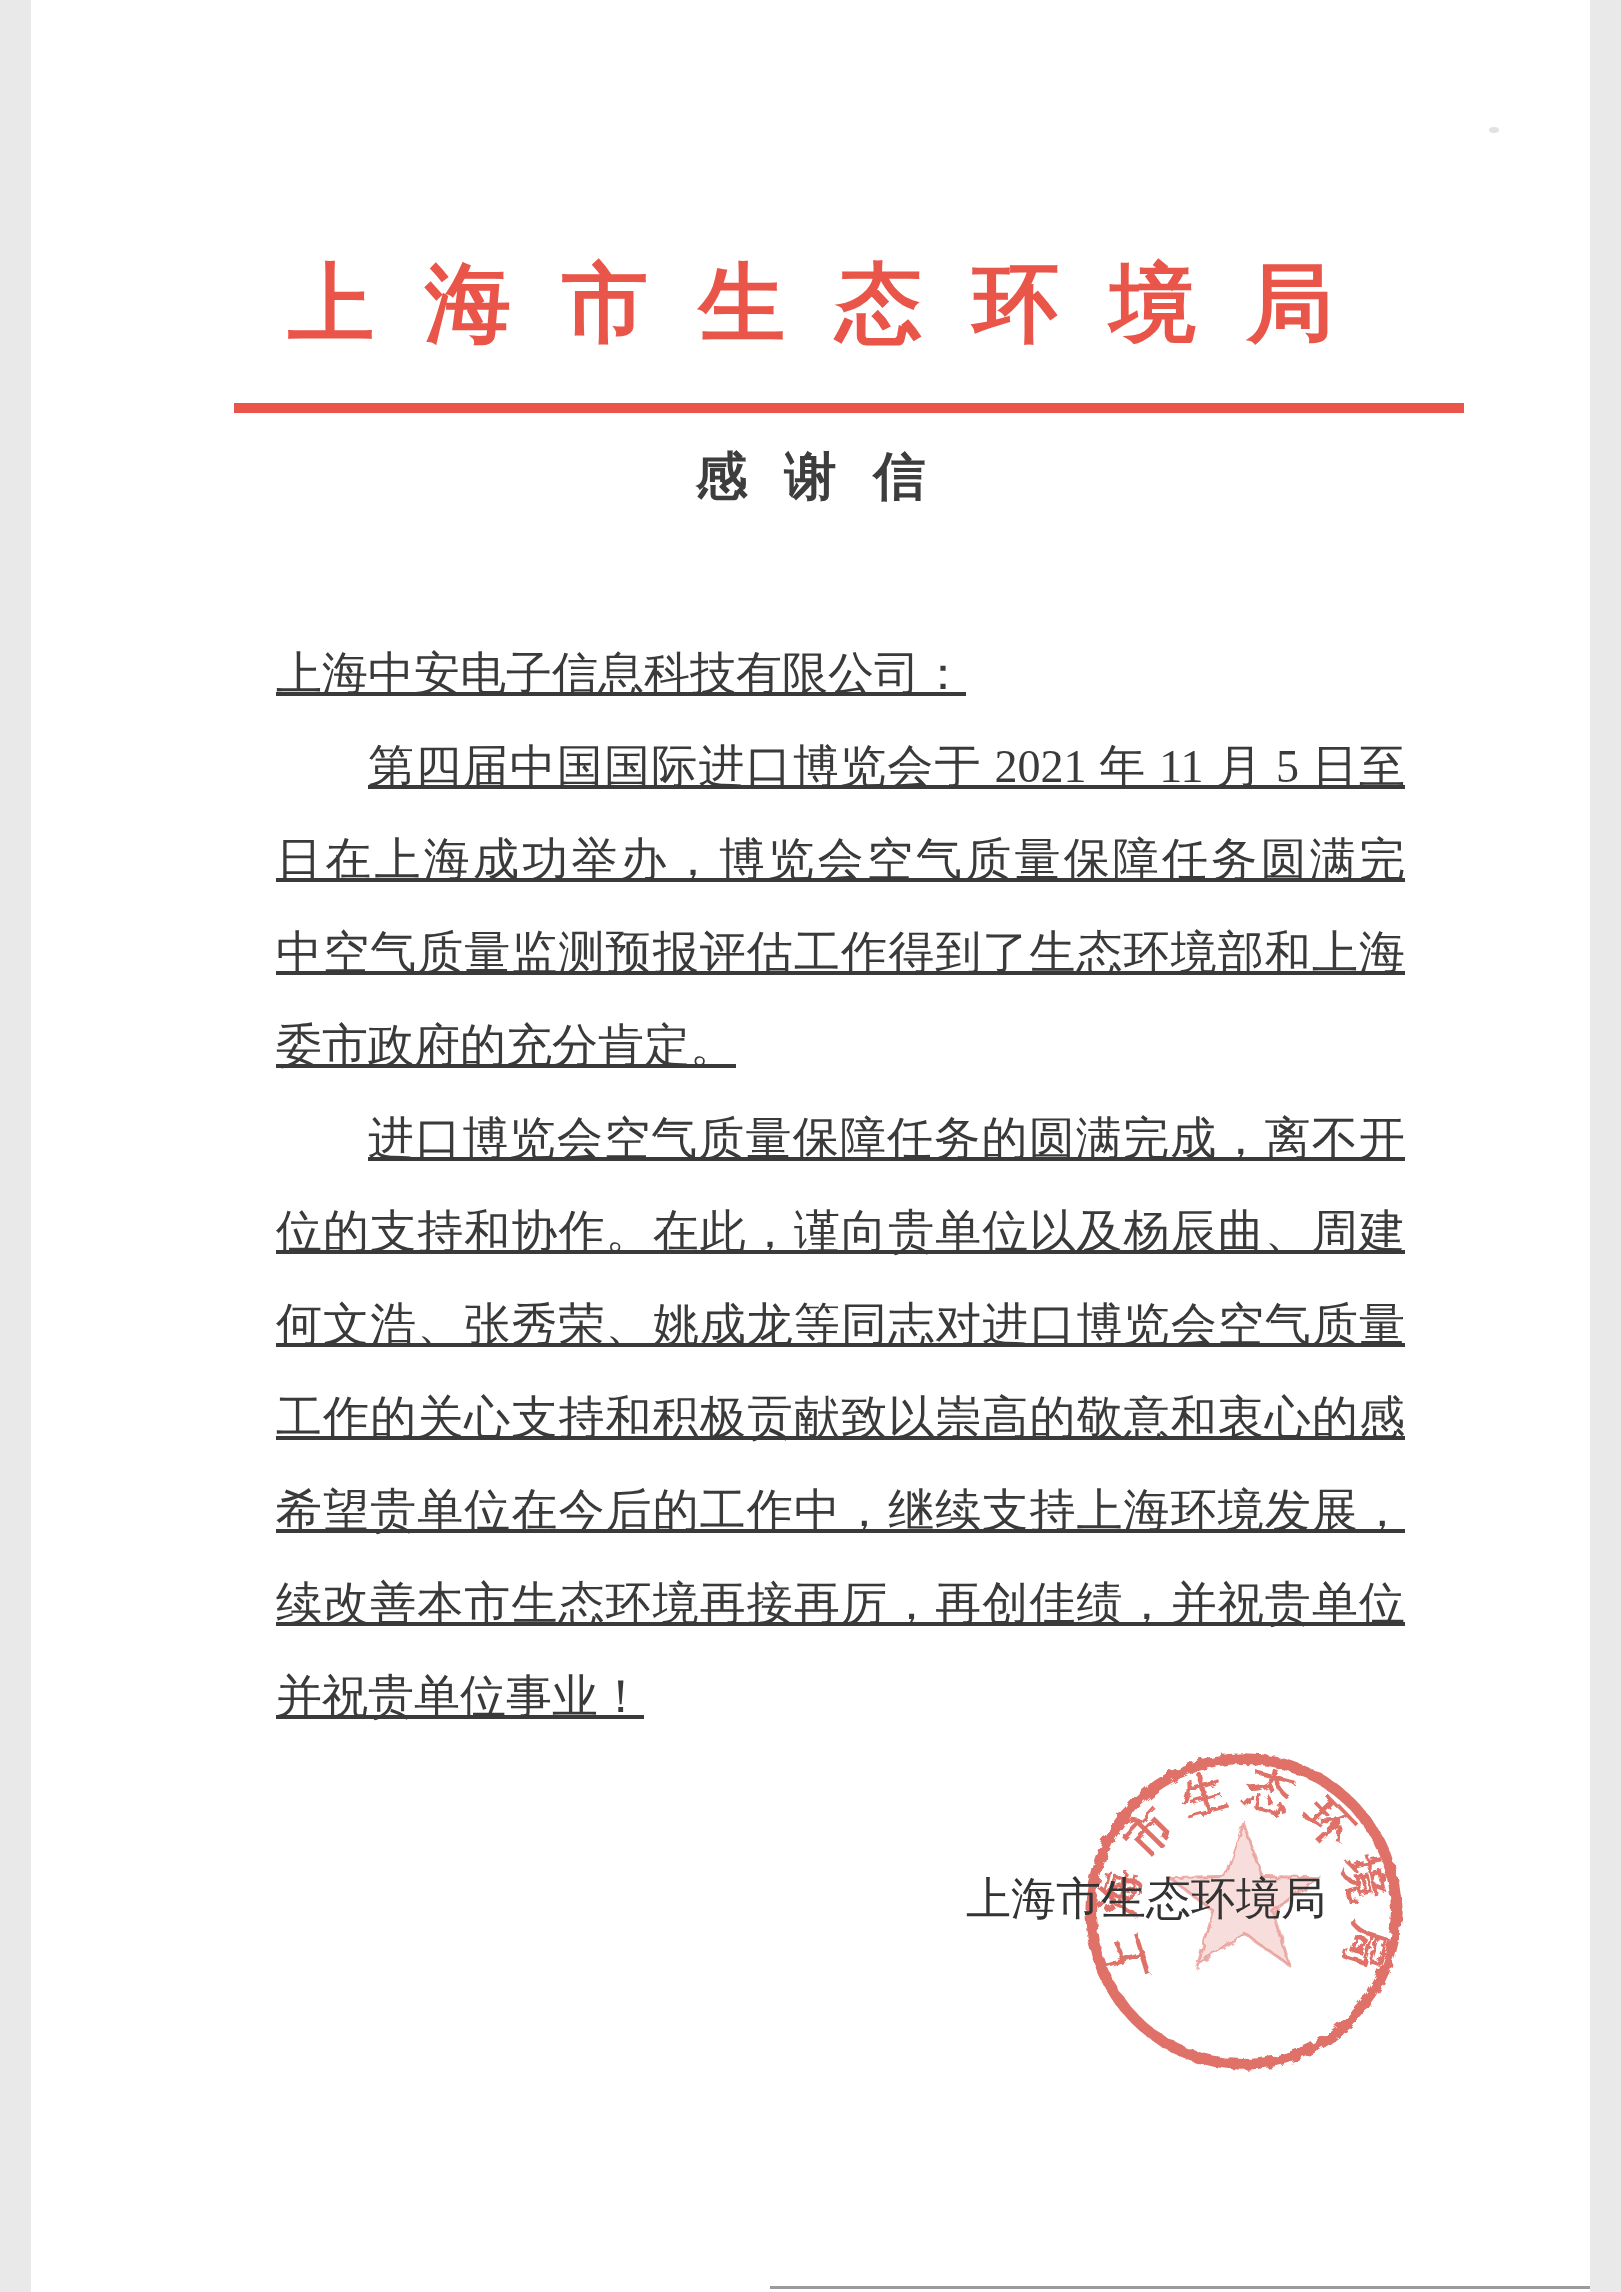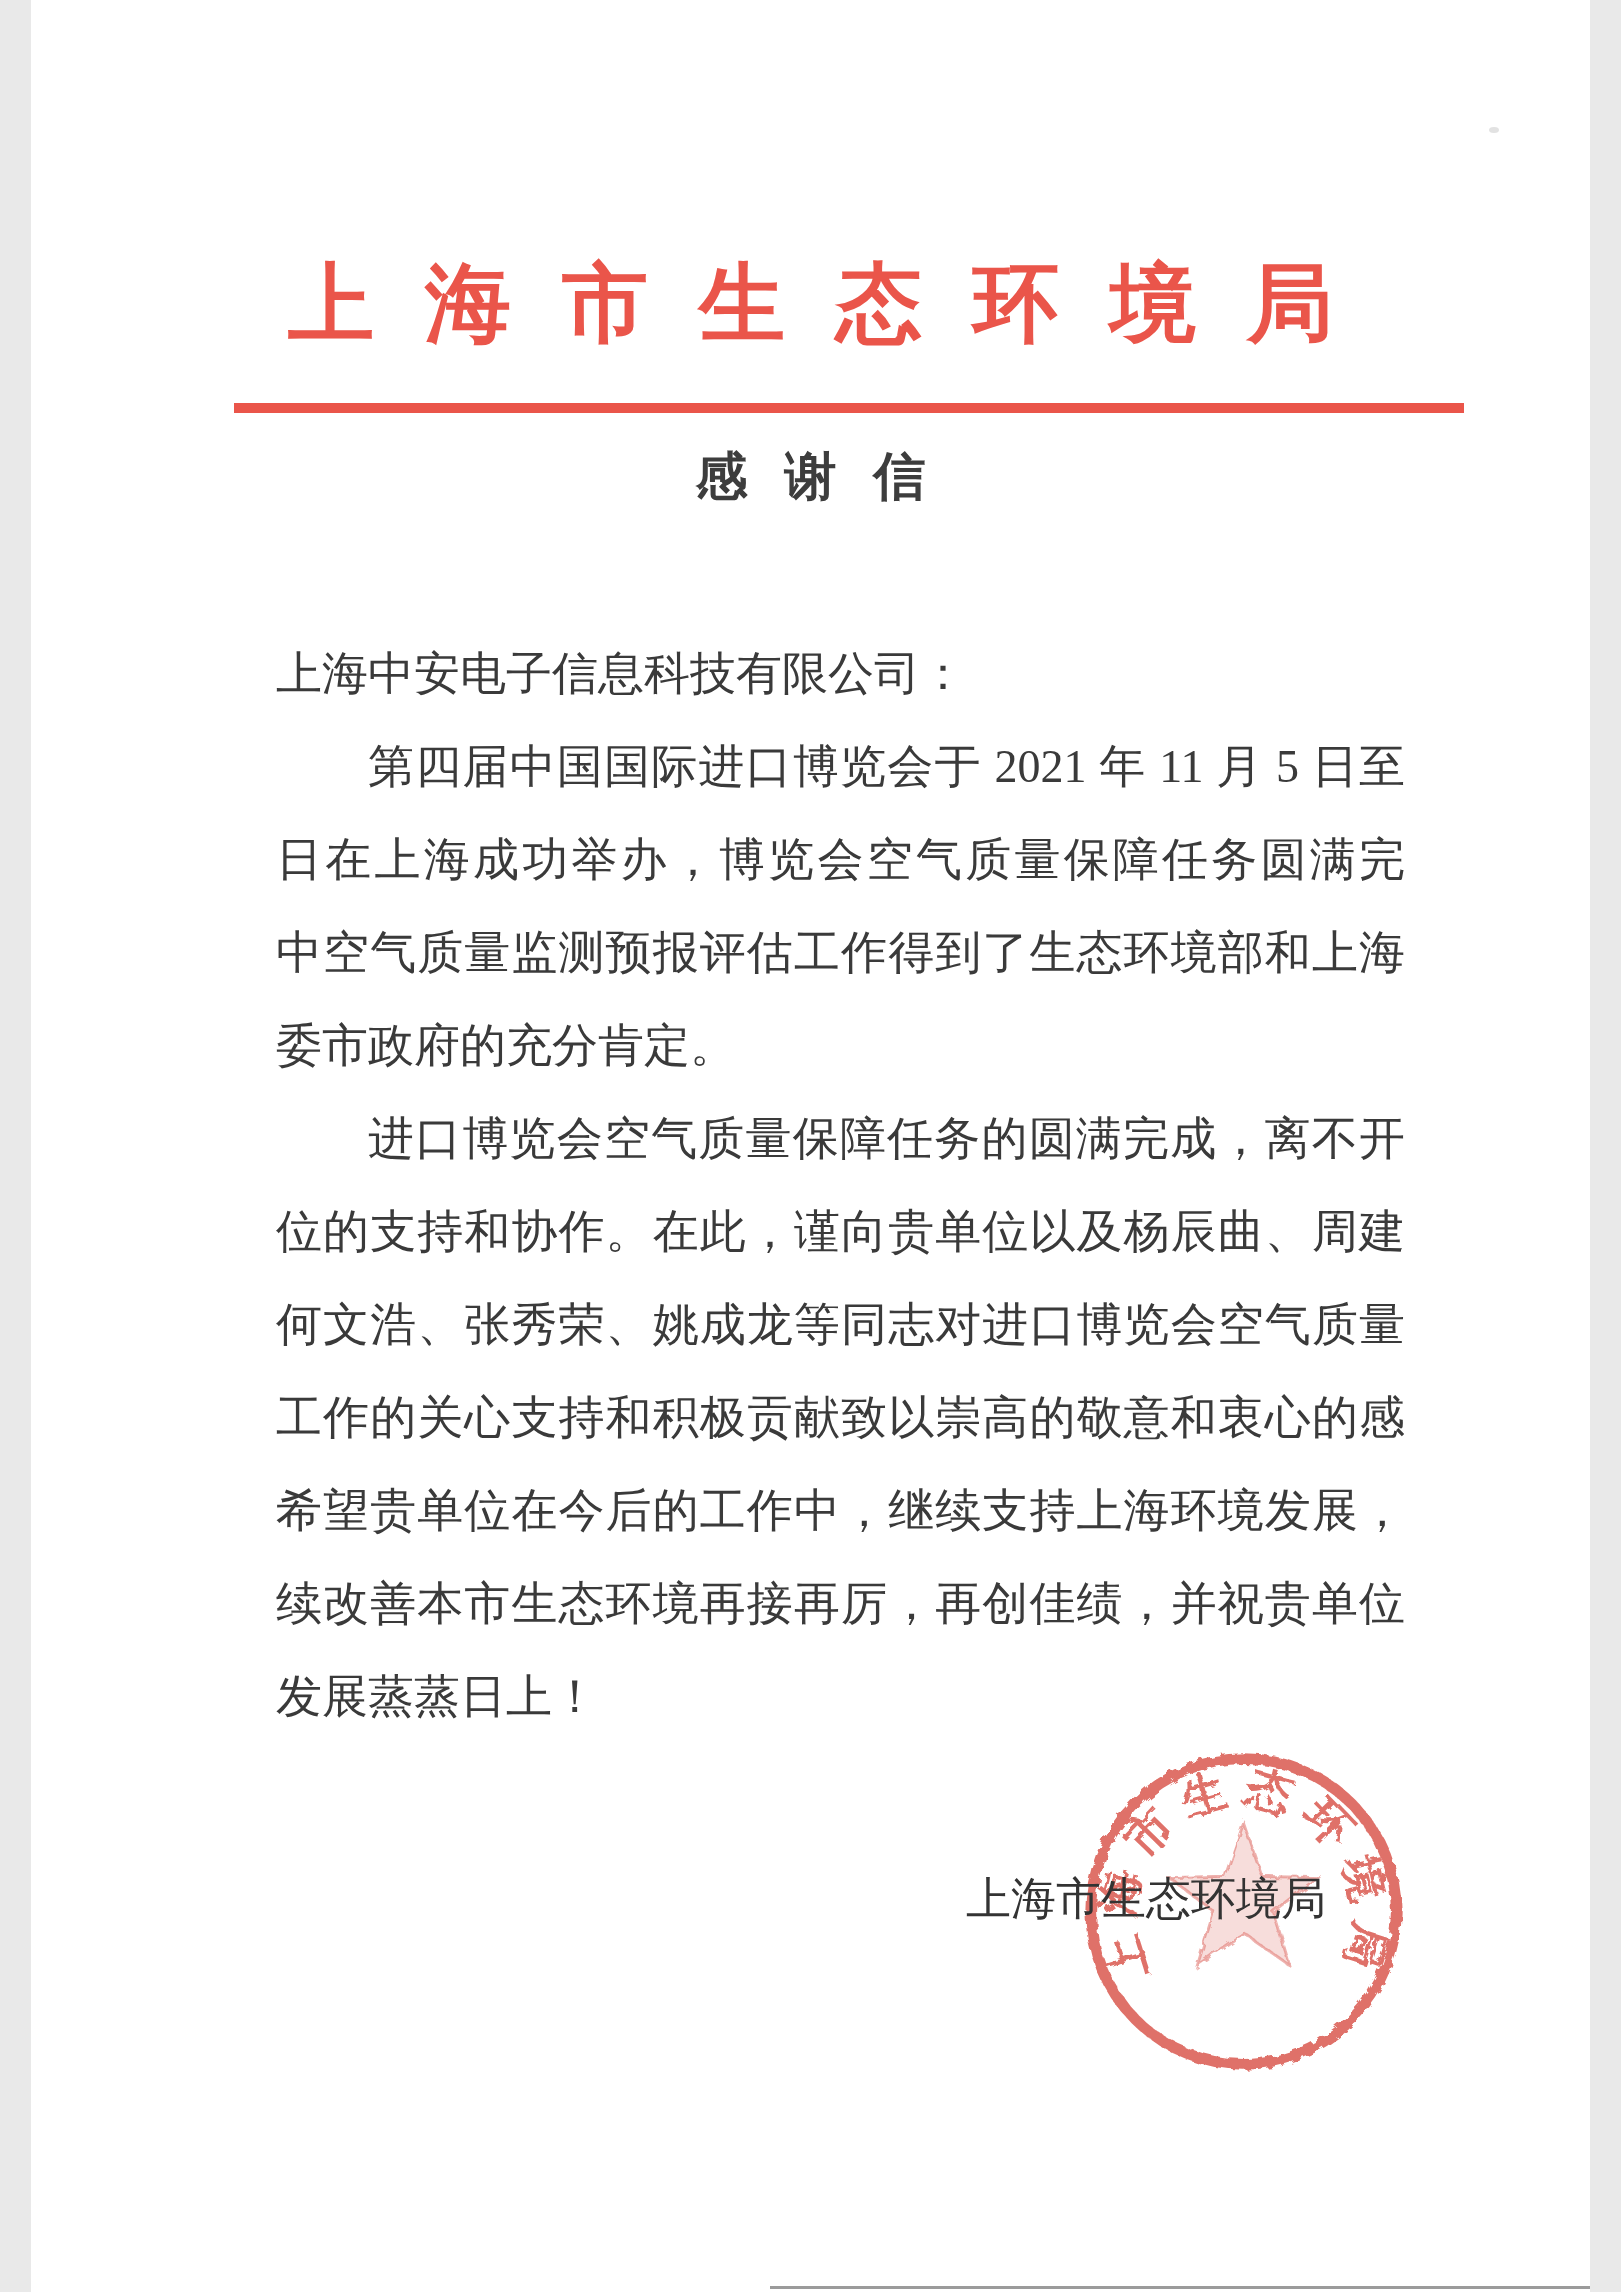--- a/index.html
+++ b/index.html
@@ -43,20 +43,21 @@
   }
   
   .body-block{
     position:absolute;left:245px;top:627px;width:1129px;
     color:var(--body-text,#3a3a3a);
     font-size:46px;
   }
   .bl{
     height:93px;line-height:93px;
     white-space:nowrap;
+    text-decoration:underline;
   }
   .bl.just{
     white-space:normal;
     text-align:justify;
     text-align-last:justify;
     text-justify:inter-character;
     overflow:hidden;
   }
   .bl.ind{text-indent:92px;}
   
@@ -103,21 +104,21 @@
     <div class="bl just ind">第四届中国国际进口博览会于 2021 年 11 月 5 日至 10</div>
     <div class="bl just">日在上海成功举办，博览会空气质量保障任务圆满完成，其</div>
     <div class="bl just">中空气质量监测预报评估工作得到了生态环境部和上海市</div>
     <div class="bl">委市政府的充分肯定。</div>
     <div class="bl just ind">进口博览会空气质量保障任务的圆满完成，离不开贵单</div>
     <div class="bl just">位的支持和协作。在此，谨向贵单位以及杨辰曲、周建武、</div>
     <div class="bl just">何文浩、张秀荣、姚成龙等同志对进口博览会空气质量保障</div>
     <div class="bl just">工作的关心支持和积极贡献致以崇高的敬意和衷心的感谢！</div>
     <div class="bl just">希望贵单位在今后的工作中，继续支持上海环境发展，为持</div>
     <div class="bl just">续改善本市生态环境再接再厉，再创佳绩，并祝贵单位事业</div>
-    <div class="bl">发展蒸蒸日上！</div>
+    <div class="bl">并祝贵单位事业！</div>
   </div>
 
   <svg class="seal" viewBox="0 0 340 340" xmlns="http://www.w3.org/2000/svg">
     <defs>
       <filter id="rough" x="-10%" y="-10%" width="120%" height="120%">
         <feTurbulence type="fractalNoise" baseFrequency="0.11" numOctaves="2" result="n"></feTurbulence>
         <feDisplacementMap in="SourceGraphic" in2="n" scale="8"></feDisplacementMap>
       </filter>
       <path id="sealArc" d="M 84 244 A 112 112 0 1 1 256 244" fill="none"></path>
     </defs>

